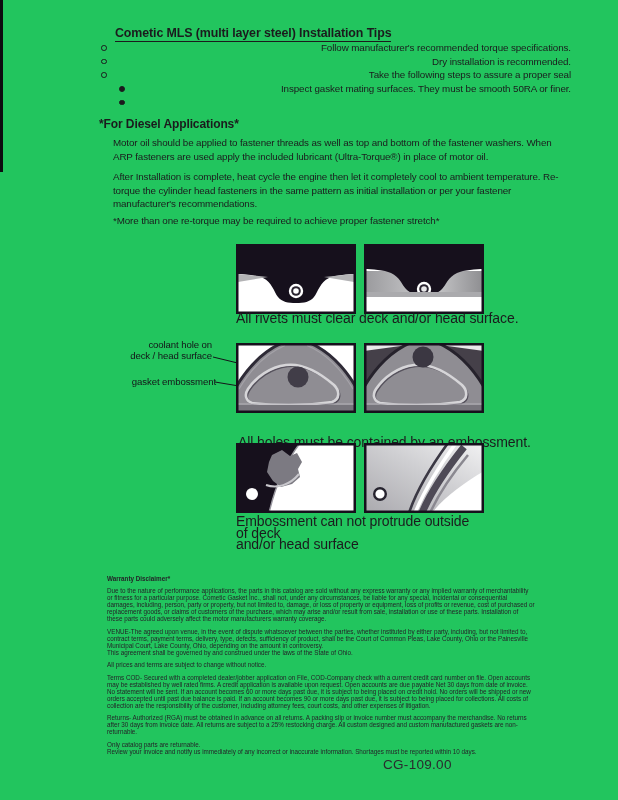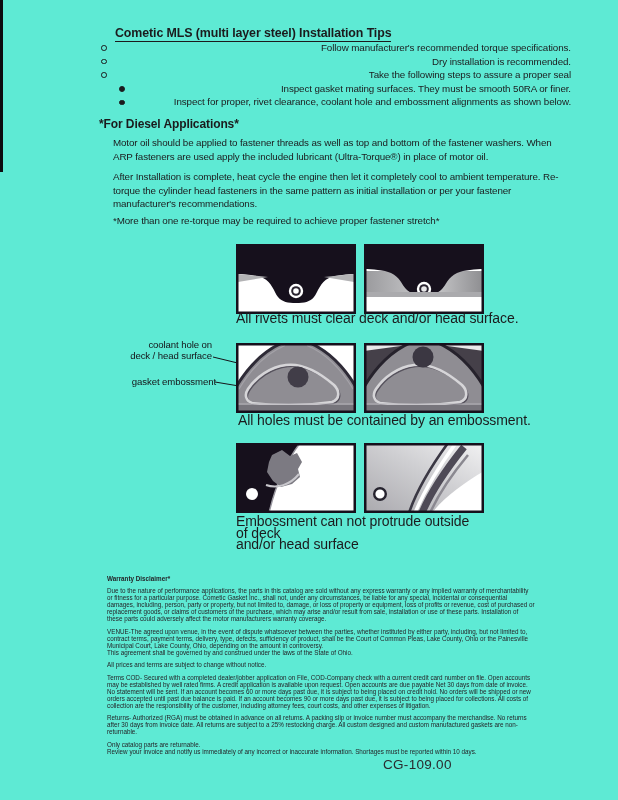--- a/index.html
+++ b/index.html
@@ -1,17 +1,17 @@
 <!DOCTYPE html>
 <html><head>
 <meta charset="utf-8">
 <style>
   html,body{margin:0;padding:0;background:#ffffff;}
   #page{
-    position:relative;width:618px;height:800px;background:#5eead4;overflow:hidden;
+    position:relative;width:618px;height:800px;background:#22c55e;overflow:hidden;
     font-family:"Liberation Sans", sans-serif;color:#1b1b1d;
   }
   .abs{position:absolute;}
   
   #title{
     left:115px;top:26px;font-size:12.4px;font-weight:bold;letter-spacing:-0.1px;
     border-bottom:1.4px solid #1b1b1d;padding-bottom:1px;white-space:nowrap;
   }
   
   #tips{left:101px;top:41px;width:470px;font-size:9.8px;letter-spacing:-0.1px;}
@@ -63,21 +63,20 @@
     <div class="tip-row">
       <span class="dot"></span>
       <span>Take the following steps to assure a proper seal</span>
     </div>
     <div class="tip-row sub">
       <span class="dot filled"></span>
       <span>Inspect gasket mating surfaces.  They must be smooth 50RA or finer.</span>
     </div>
     <div class="tip-row sub">
       <span class="dot filled"></span>
-      <span>Inspect for proper, rivet clearance, coolant hole and embossment alignments as shown below.</span>
     </div>
   </div>
 
   <div id="diesel-heading" class="abs">*For Diesel Applications*</div>
   <div class="abs para" style="top:136px;">Motor oil should be applied to fastener threads as well as top and bottom of the fastener washers. When ARP fasteners are used apply the included lubricant (Ultra-Torque®) in place of motor oil.</div>
   <div class="abs para" style="top:170px;">After Installation is complete, heat cycle the engine then let it completely cool to ambient temperature. Re-torque the cylinder head fasteners in the same pattern as initial installation or per your fastener manufacturer's recommendations.</div>
   <div class="abs para" style="top:214px;">*More than one re-torque may be required to achieve proper fastener stretch*</div>
 
   <div class="abs rw-label" style="left:236px;top:229px;">RIGHT</div>
   <div class="abs rw-label" style="left:364px;top:229px;">WRONG</div>
@@ -162,21 +161,21 @@
       <path d="M74,0 C92,8 108,24 120,44" stroke="#26222c" stroke-width="3" fill="none"></path>
       <path d="M17.5,61.5 C11.5,59.5 9.5,53.5 13.5,47.5 C21.5,35.5 35.5,25.5 51.5,23.5 C67.5,21.5 85.5,31.5 99.5,43.5 C105.5,49.5 105.5,57.5 97.5,60.5 C71.5,64.5 41.5,64.5 17.5,61.5 Z" fill="none" stroke="#55515c" stroke-width="1.4"></path>
       <path d="M16,60 C10,58 8,52 12,46 C20,34 34,24 50,22 C66,20 84,30 98,42 C104,48 104,56 96,59 C70,63 40,63 16,60 Z" fill="none" stroke="#d6d5d8" stroke-width="2.6"></path>
       <circle cx="59" cy="14" r="10.5" fill="#3b3742"></circle>
       <line x1="2" y1="61" x2="118" y2="61" stroke="#b4b2b8" stroke-width="1"></line>
       <rect x="2" y="62" width="116" height="6" fill="#77757c"></rect>
       <rect x="1.25" y="1.25" width="117.5" height="67.5" fill="none" stroke="#16101c" stroke-width="2.5"></rect>
     </svg>
   </div>
 
-  <div class="abs caption" style="left:238px;top:415px;">All holes must be contained by an embossment.</div>
+  <div class="abs caption" style="left:238px;top:437px;">All holes must be contained by an embossment.</div>
 
   <div class="abs rw-label" style="left:236px;top:430px;">RIGHT</div>
   <div class="abs rw-label" style="left:364px;top:430px;">WRONG</div>
 
   <div class="abs dbox" style="left:236px;top:443px;">
     <svg width="120" height="70" viewBox="0 0 120 70">
       <rect width="120" height="70" fill="#ffffff"></rect>
       <path d="M0,0 H64 C52,16 40,40 33,70 L0,70 Z" fill="#16101c"></path>
       <path d="M64,0 C52,16 40,40 33,70" stroke="#9a98a0" stroke-width="1.4" fill="none"></path>
       <path d="M36,12 L46,7 L54,13 L61,10 L66,19 L62,26 L64,34 L56,41 L45,44 L37,38 L31,29 L33,19 Z" fill="#7c7a82"></path>

